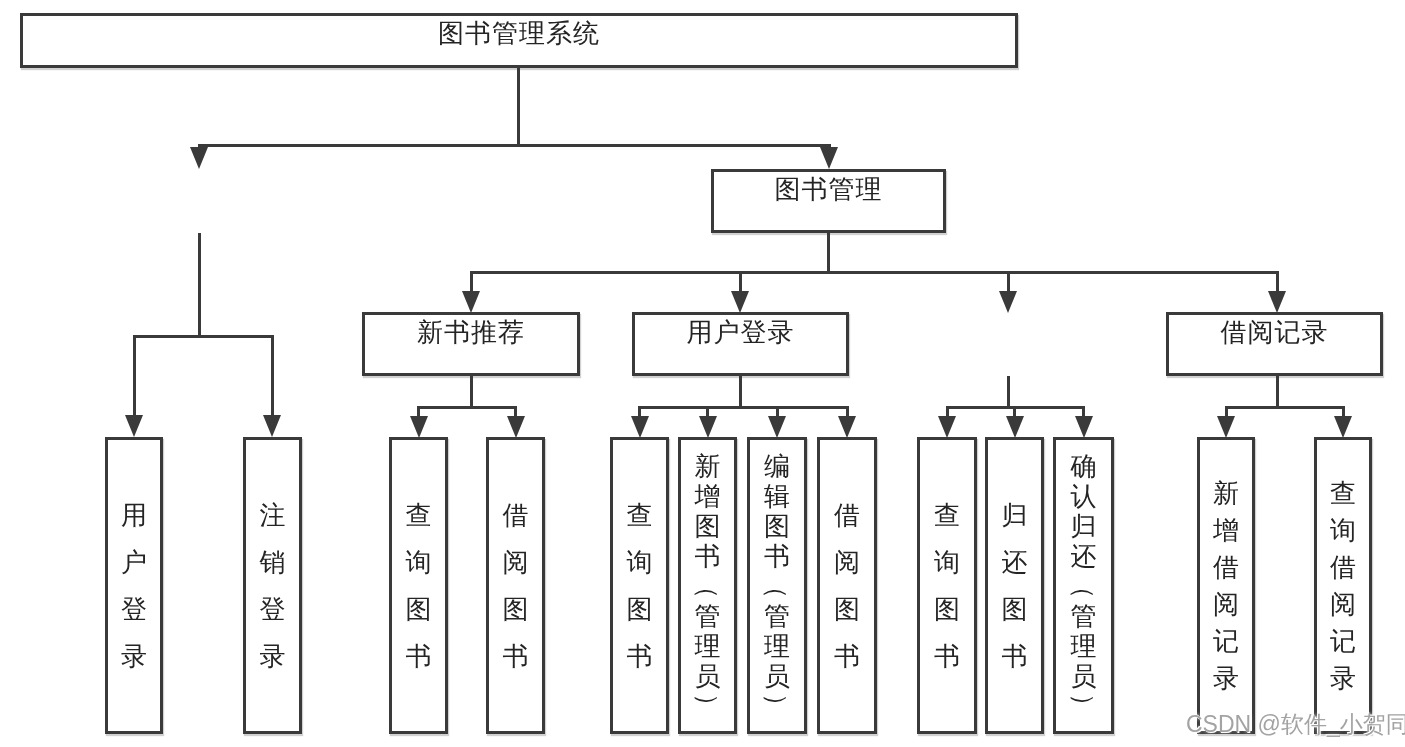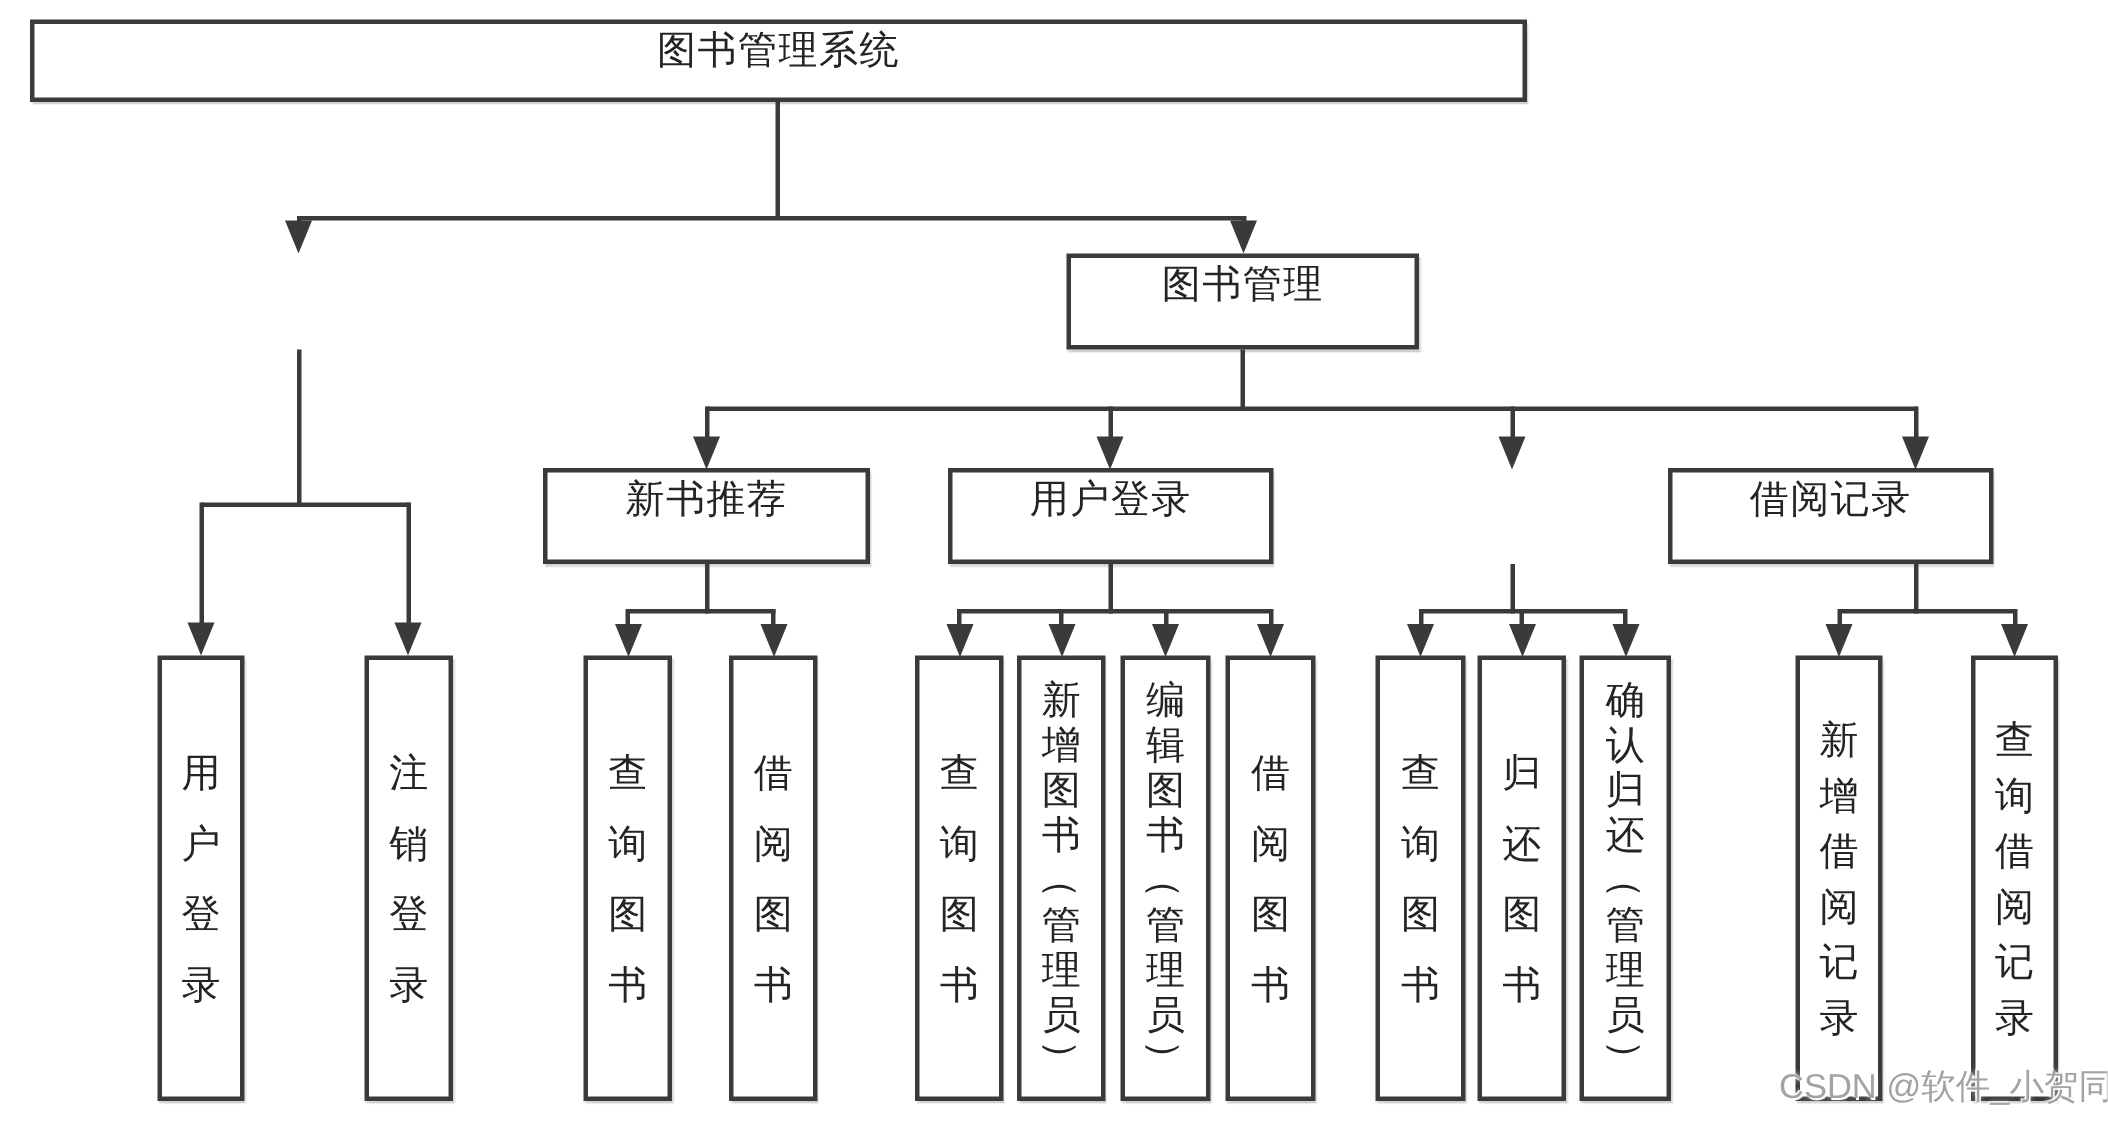--- a/index.html
+++ b/index.html
@@ -55,21 +55,21 @@
   <div class="node h-node" style="left:711px;top:169px;width:235px;height:64px">
     <span>图书管理</span>
   </div>
 
   <div class="node h-node" style="left:362px;top:312px;width:218px;height:64px">
     <span>新书推荐</span>
   </div>
   <div class="node h-node" style="left:632px;top:312px;width:217px;height:64px">
     <span>用户登录</span>
   </div>
-  <div class="node h-node" style="left:1112px;top:312px;width:217px;height:64px">
+  <div class="node h-node" style="left:1166px;top:312px;width:217px;height:64px">
     <span>借阅记录</span>
   </div>
 
   <div class="node v-node" style="left:105px;width:58px">
     <div class="vtext gap-lg">
         <span>用</span>
         <span>户</span>
         <span>登</span>
         <span>录</span>
       </div>

